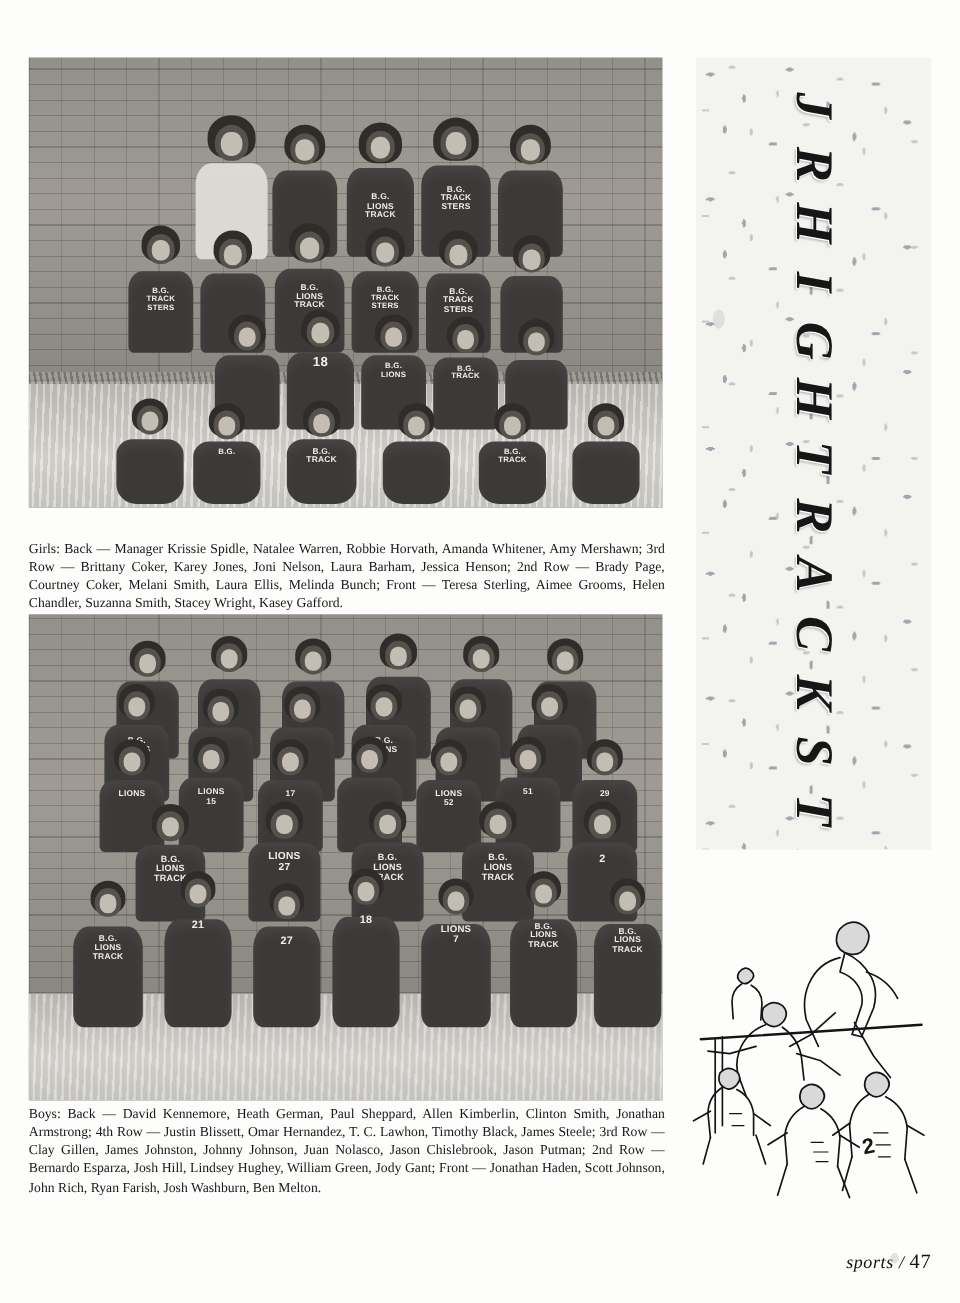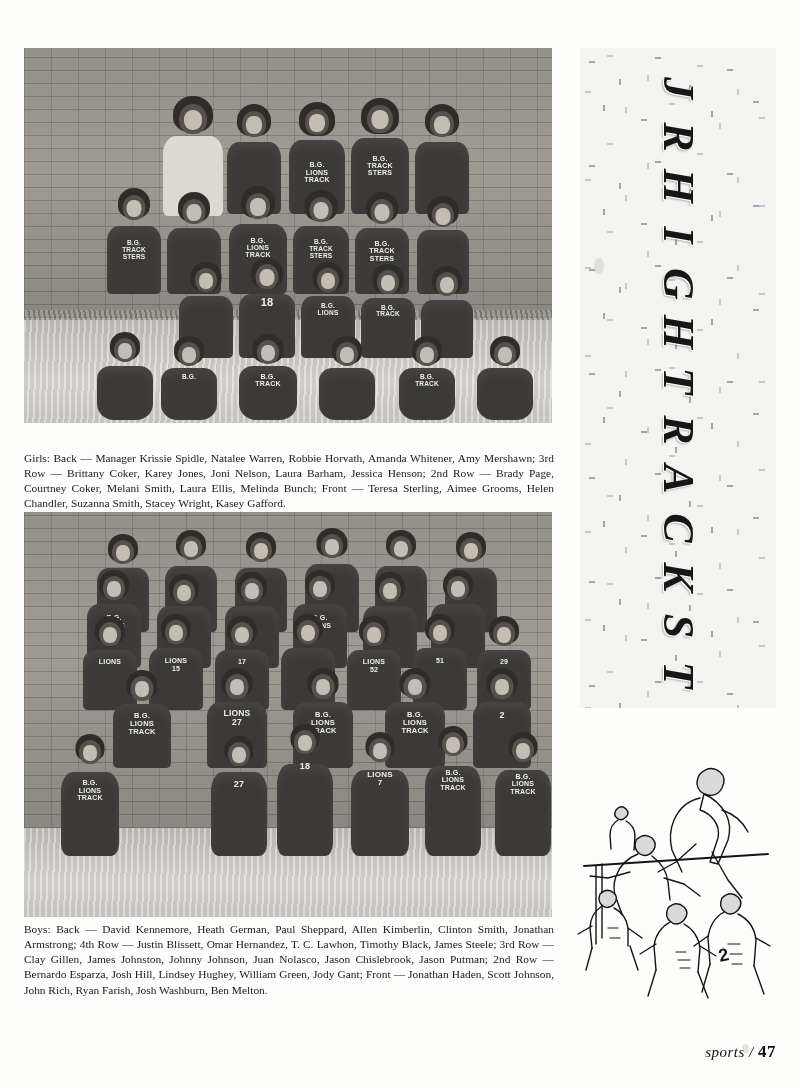--- a/index.html
+++ b/index.html
@@ -215,21 +215,21 @@
     position: absolute;
     right: 24px;
     bottom: 24px;
     font-family: "Liberation Serif", serif;
     font-style: italic;
     font-size: 15px;
     color: #111;
     letter-spacing: .5px;
   }
   #folio .page-num {
-    font-weight: bold;
+    font-weight: normal;
     font-style: normal;
     font-size: 17px;
   }
 
   .speck {
     position: absolute;
     background: #cfcdc8;
     border-radius: 50%;
     opacity: .55;
   }
@@ -559,20 +559,27 @@
       <div class="body" style="width:58px;height:66px;"></div>
       <div class="logo" style="font-size:9px;top:42%;">2</div>
     </div>
 
     <div class="person" style="left:36px; top:224px; width:60px; height:120px;">
       <div class="hair" style="width:29px;height:27px;"></div>
       <div class="head" style="width:22px;height:24px;top:4px;"></div>
       <div class="face" style="width:14px;height:16px;top:9px;"></div>
       <div class="body" style="width:58px;height:84px; border-radius:22% 22% 14% 14%;"></div>
       <div class="logo" style="font-size:7px;top:36%;">B.G.<br>LIONS<br>TRACK</div>
+    </div>
+    <div class="person" style="left:112px; top:216px; width:58px; height:128px;">
+      <div class="hair" style="width:29px;height:27px;"></div>
+      <div class="head" style="width:22px;height:24px;top:4px;"></div>
+      <div class="face" style="width:14px;height:16px;top:9px;"></div>
+      <div class="body" style="width:56px;height:90px; border-radius:22% 22% 14% 14%;"></div>
+      <div class="logo" style="font-size:9px;top:30%;">21</div>
     </div>
     <div class="person" style="left:186px; top:226px; width:58px; height:118px;">
       <div class="hair" style="width:29px;height:27px;"></div>
       <div class="head" style="width:22px;height:24px;top:4px;"></div>
       <div class="face" style="width:14px;height:16px;top:9px;"></div>
       <div class="body" style="width:56px;height:84px; border-radius:22% 22% 14% 14%;"></div>
       <div class="logo" style="font-size:9px;top:36%;">27</div>
     </div>
     <div class="person" style="left:252px; top:214px; width:58px; height:130px;">
       <div class="hair" style="width:29px;height:27px;"></div>

